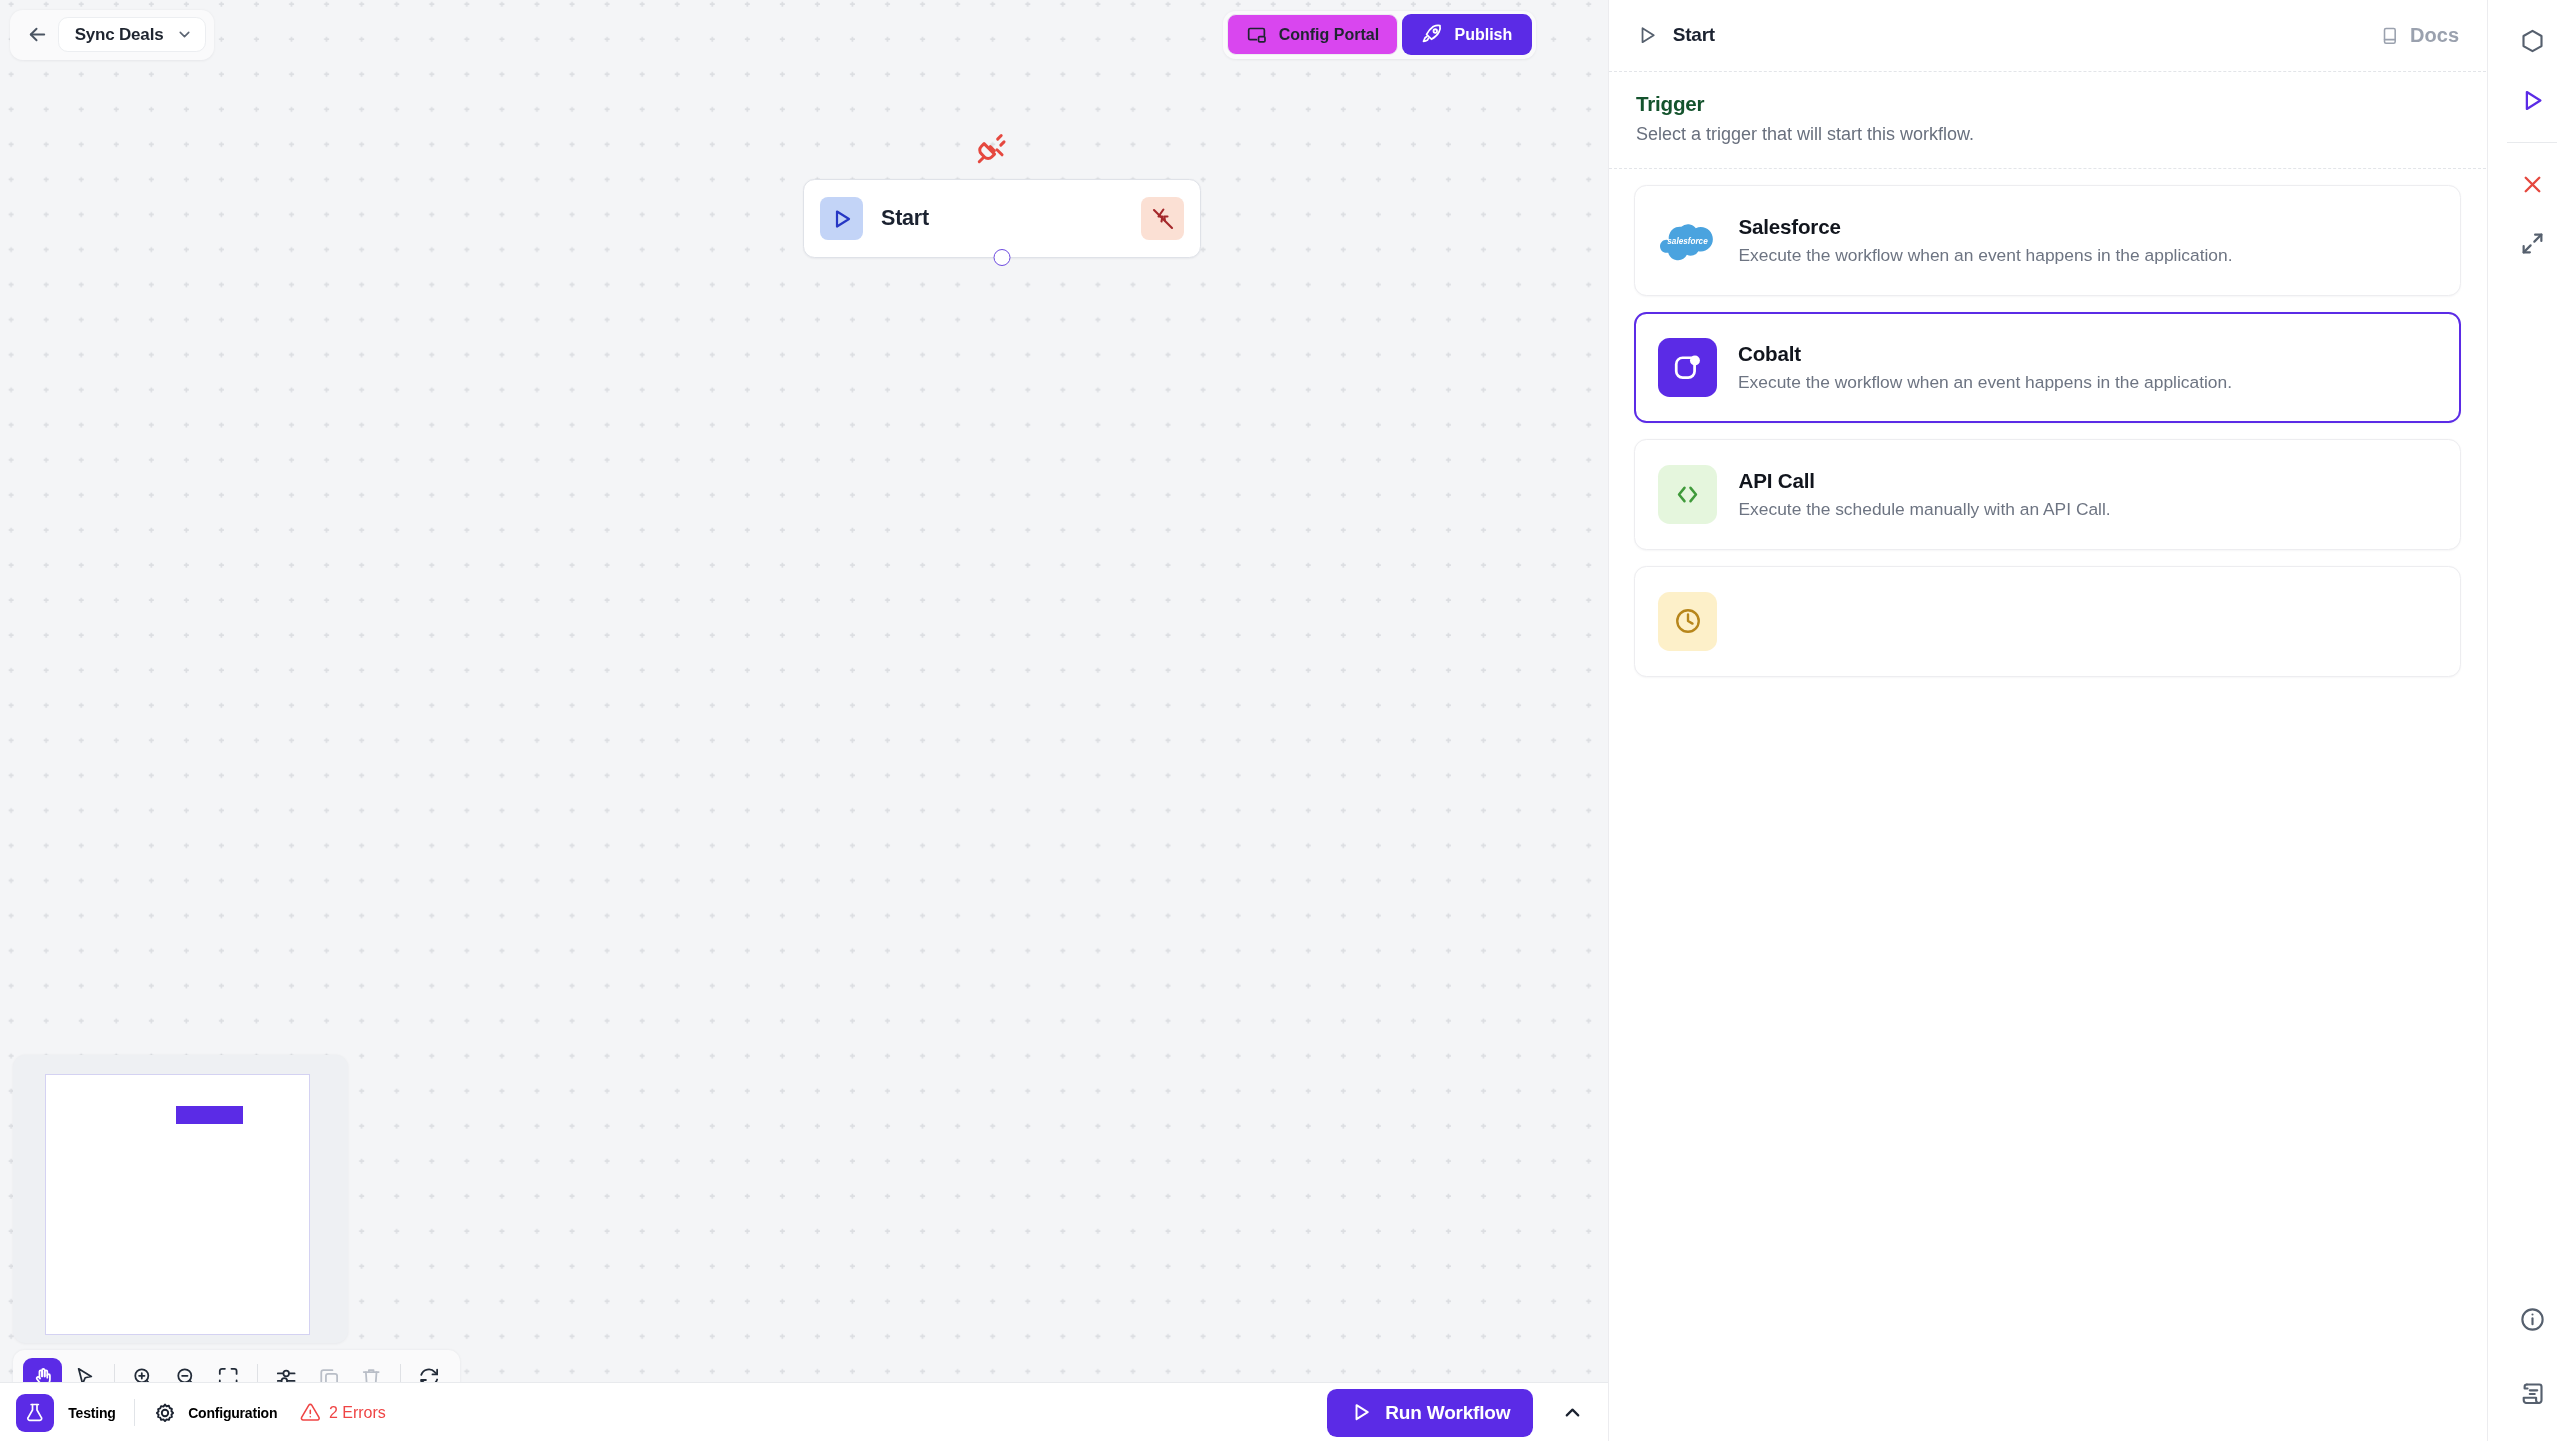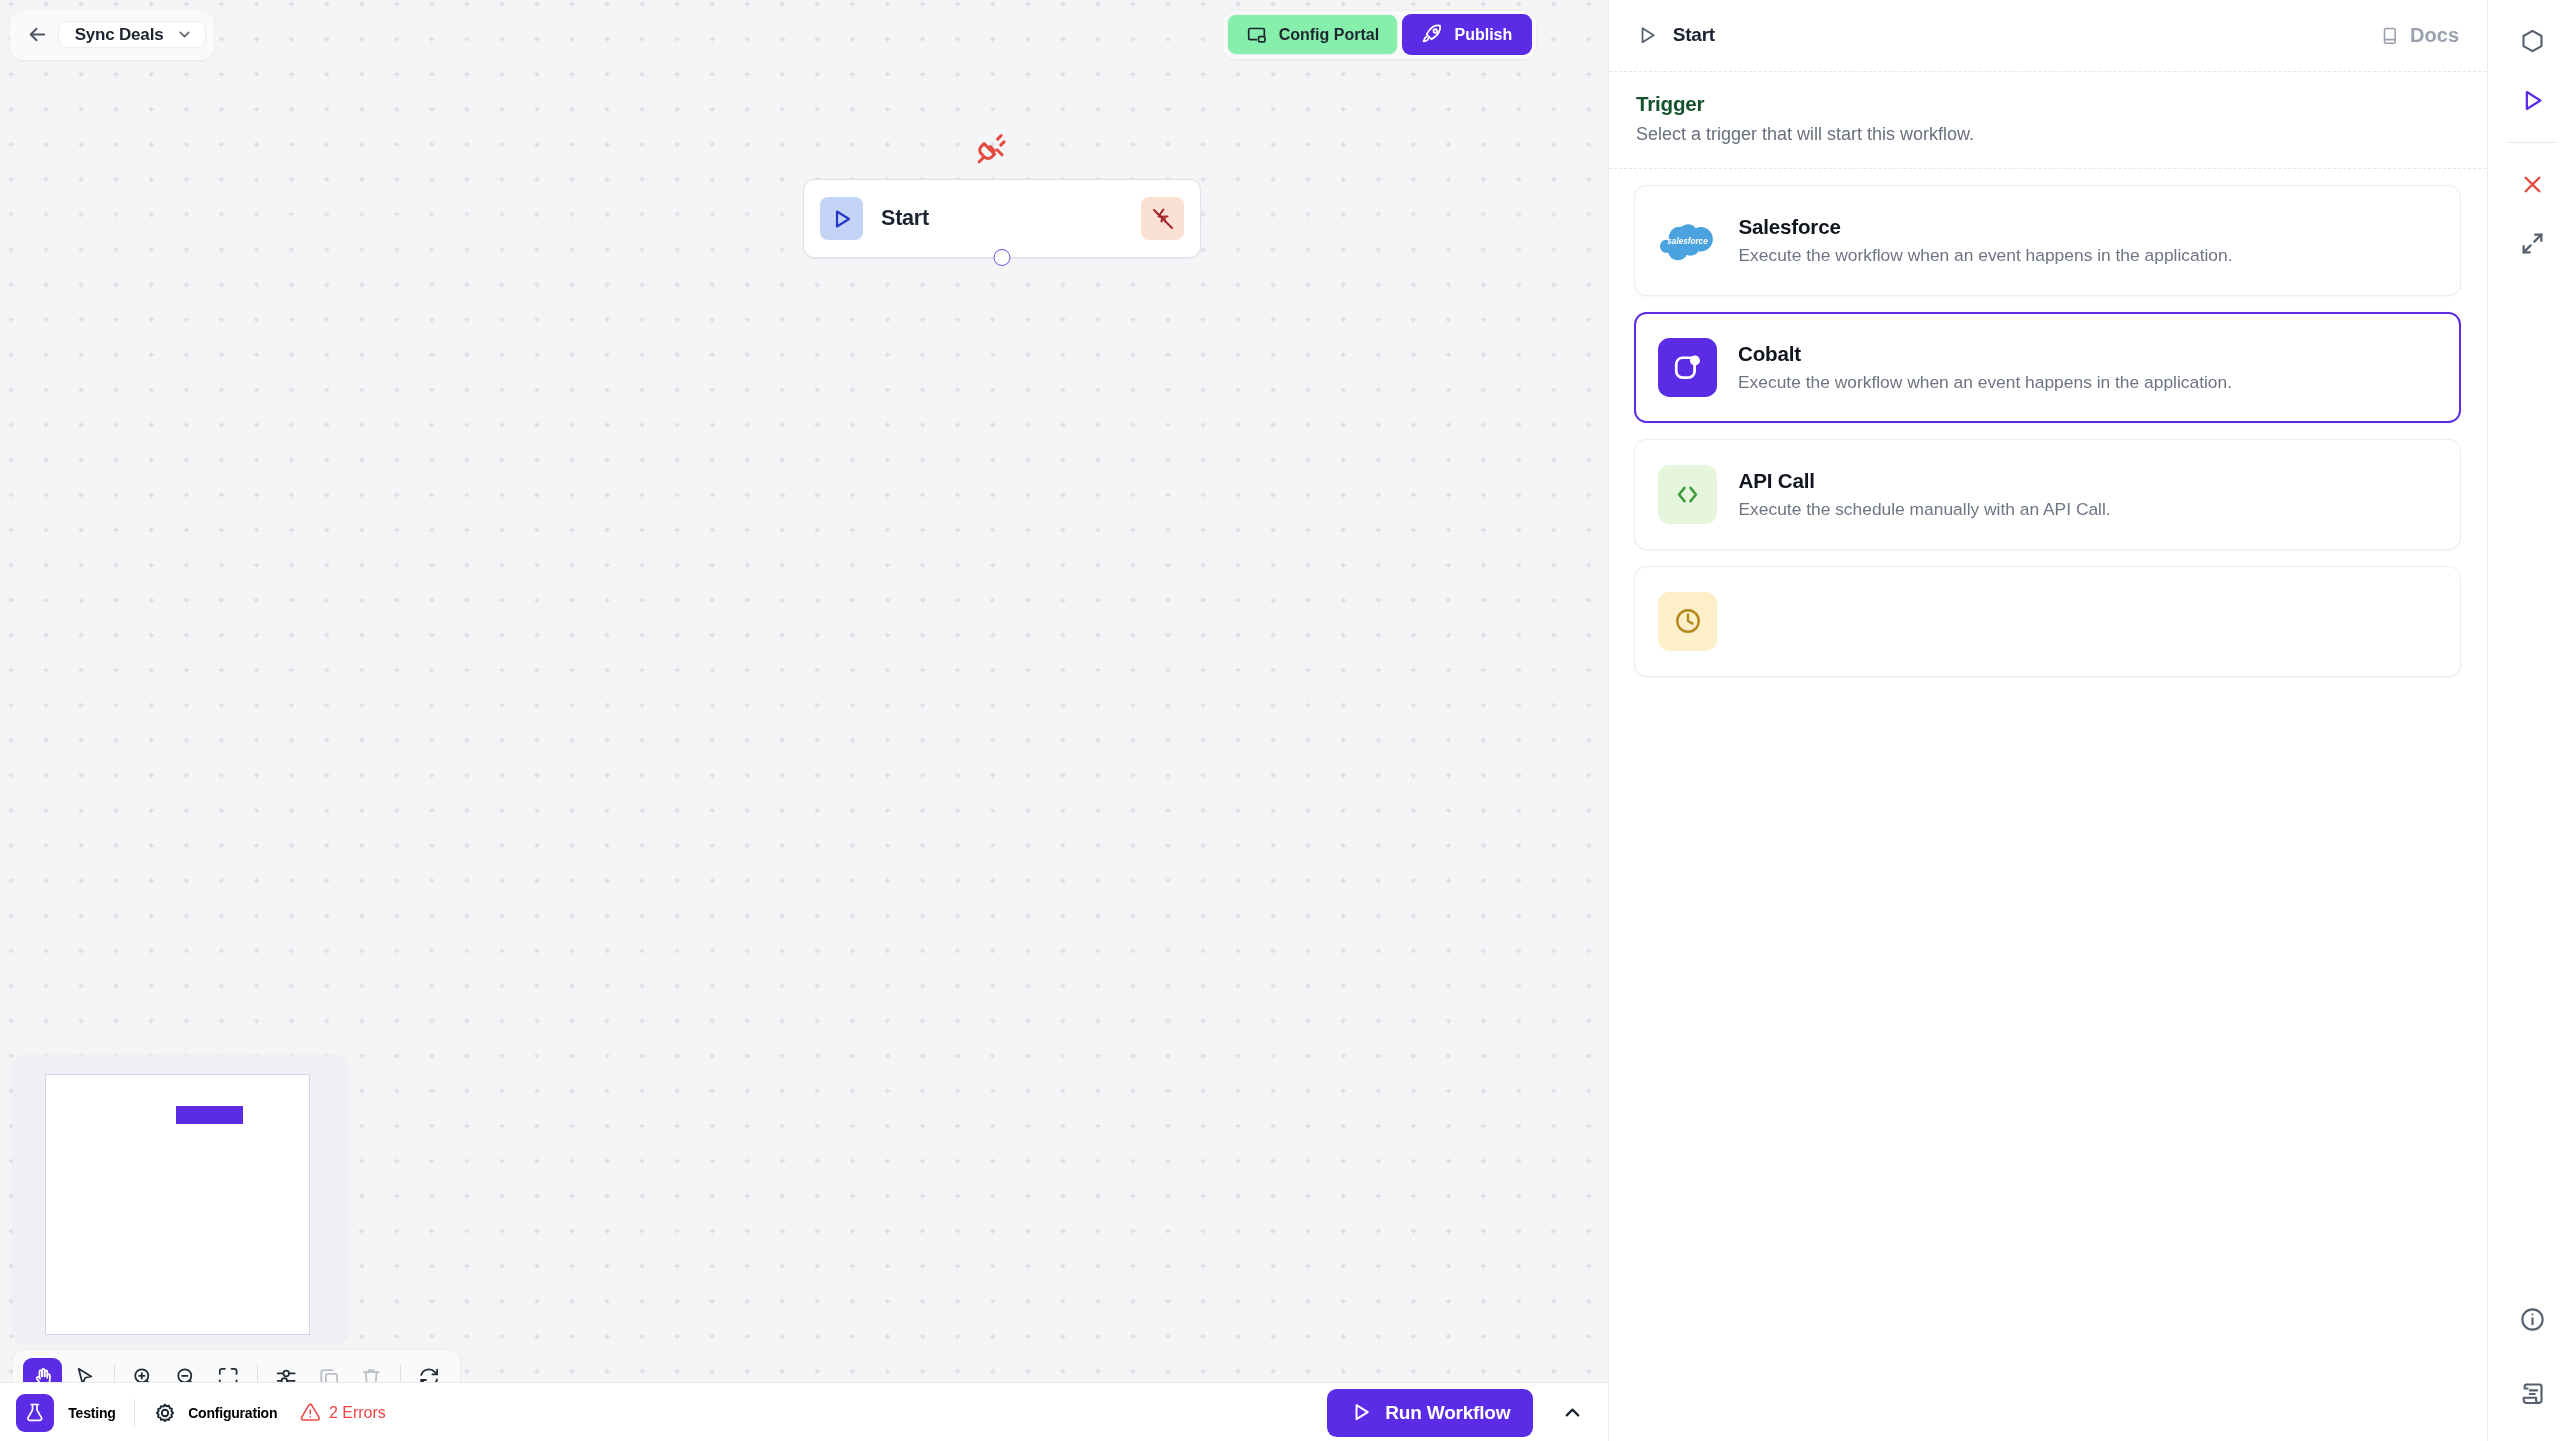--- a/index.html
+++ b/index.html
@@ -48,42 +48,42 @@
     z-index: 40;
   }
   .back-btn {
     width: 30px; height: 30px; display: flex;
     align-items: center; justify-content: center;
     border: none; background: transparent; cursor: pointer;
     color: #4b5563;
   }
   .name-box {
     display: flex; align-items: center; gap: 12.5px;
-    height: 27px; padding: 0 12.5px 0 16px;
+    height: 35px; padding: 0 12.5px 0 16px;
     background: #ffffff; border: 0.9px solid #eceef1;
     border-radius: 9.8px; cursor: pointer;
   }
   .name-box .label {
     font-size: 17px; font-weight: 700; color: #1f2530;
     letter-spacing: -0.2px; white-space: nowrap;
   }
   .chev { color: #5b6472; display: flex; }
 
   
   .actions-pill {
     position: absolute; left: 1223px; top: 10.7px;
     height: 48px; display: flex; align-items: center; gap: 0;
     background: #fafafb; border-radius: 12.5px; padding: 3.6px;
     box-shadow: 0 0.9px 2.7px rgba(16,24,40,.06);
     z-index: 40;
   }
   .btn-config {
     display: flex; align-items: center; gap: 11.6px;
     height: 41px; padding: 11px 18px;
-    background: #86efac; border: 0.9px solid #eceef1;
+    background: #d946ef; border: 0.9px solid #eceef1;
     border-radius: 9px; cursor: pointer;
     font-size: 16px; font-weight: 700; color: #1f2530;
     white-space: nowrap;
   }
   .btn-publish {
     display: flex; align-items: center; gap: 10.7px;
     height: 41px; padding: 0 19.7px; margin-left: 3.6px;
     background: #5b2be6; border: none; border-radius: 9px;
     cursor: pointer; font-size: 16px; font-weight: 700;
     color: #ffffff; white-space: nowrap;

